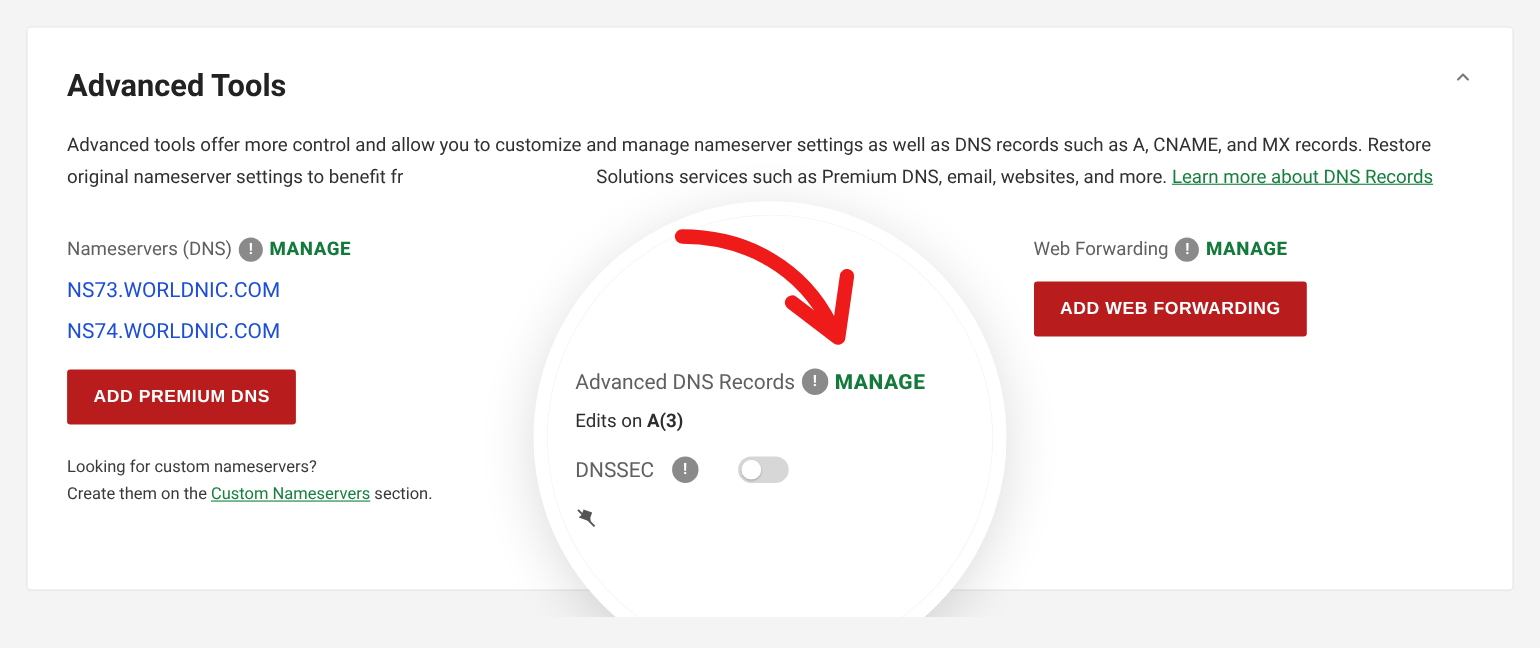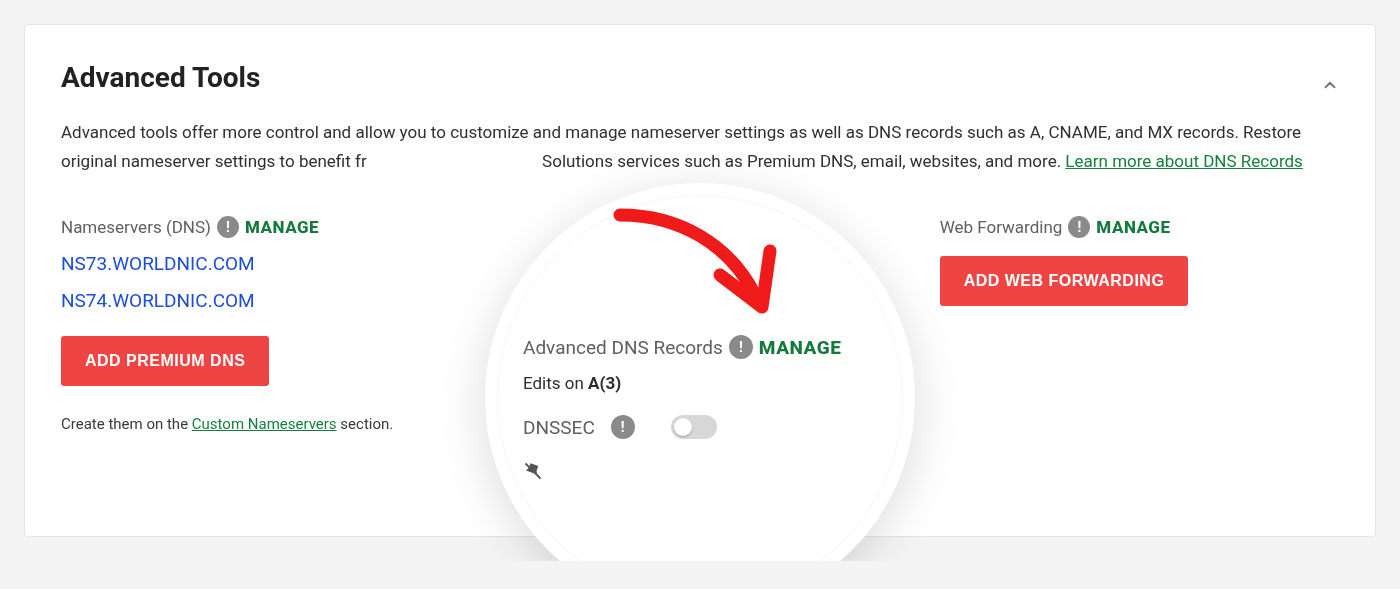--- a/index.html
+++ b/index.html
@@ -15,21 +15,21 @@
     border: 1px solid #e5e5e5;
     border-radius: 4px;
     padding: 36px 36px 40px 36px;
     width: 100%;
     max-width: 1400px;
     position: relative;
   }
   .card-header {
     display: flex;
     justify-content: space-between;
-    align-items: flex-end;
+    align-items: flex-start;
     margin-bottom: 24px;
   }
   .card-title {
     font-size: 28px;
     font-weight: 700;
     color: #222;
     margin: 0;
   }
   .chevron {
     width: 18px;
@@ -96,21 +96,21 @@
     padding: 0;
     margin: 0 0 24px 0;
   }
   .ns-list li {
     font-size: 19px;
     color: #1d4ed8;
     margin-bottom: 14px;
   }
   .btn {
     display: inline-block;
-    background: #ef4444;
+    background: #b91c1c;
     color: #fff;
     font-weight: 800;
     letter-spacing: .5px;
     font-size: 16px;
     padding: 16px 24px;
     border: none;
     border-radius: 3px;
     cursor: pointer;
   }
   .hint {
@@ -221,20 +221,21 @@
         <span class="section-label">Nameservers (DNS)</span>
         <span class="info-icon">!</span>
         <span class="manage">MANAGE</span>
       </div>
       <ul class="ns-list">
         <li>NS73.WORLDNIC.COM</li>
         <li>NS74.WORLDNIC.COM</li>
       </ul>
       <button class="btn">ADD PREMIUM DNS</button>
       <p class="hint">
+        <span class="line">Looking for custom nameservers?</span>
         <span class="line"><span>Create them on the </span><a href="#" class="link">Custom Nameservers</a><span> section.</span></span>
       </p>
     </div>
 
     <div class="col col-center-spacer"></div>
 
     <div class="col col-right">
       <div class="section-header">
         <span class="section-label">Web Forwarding</span>
         <span class="info-icon">!</span>

